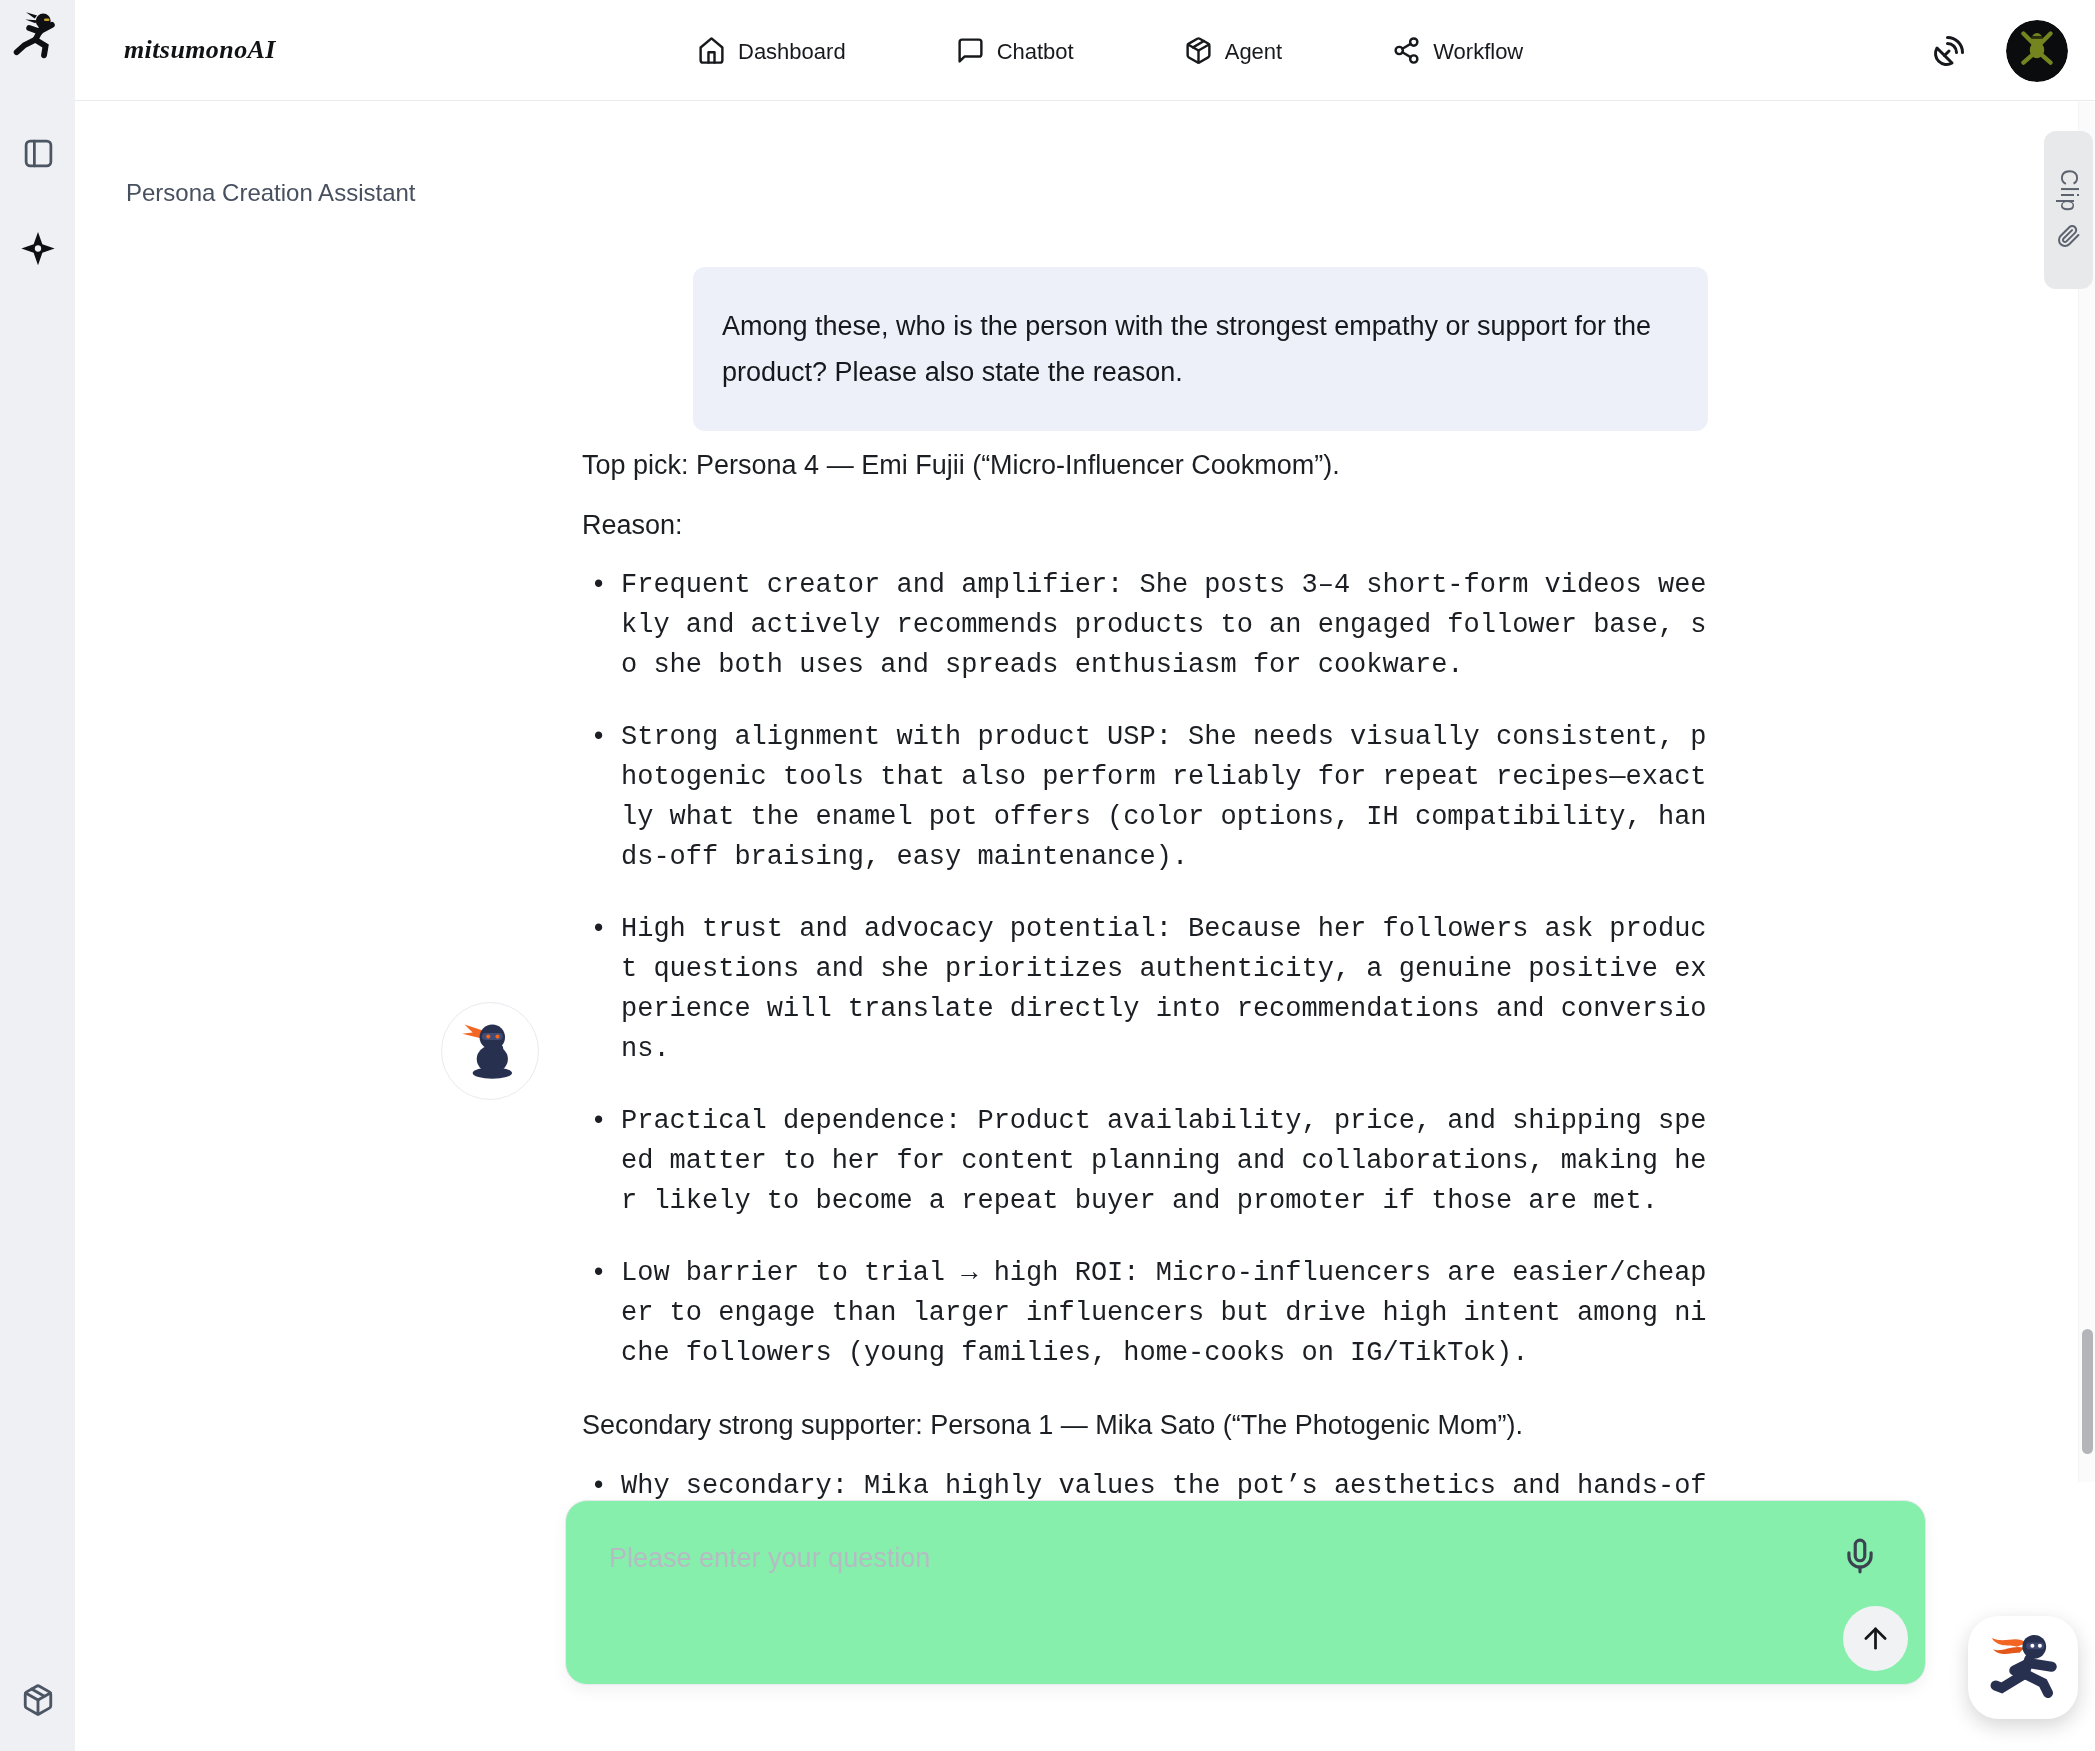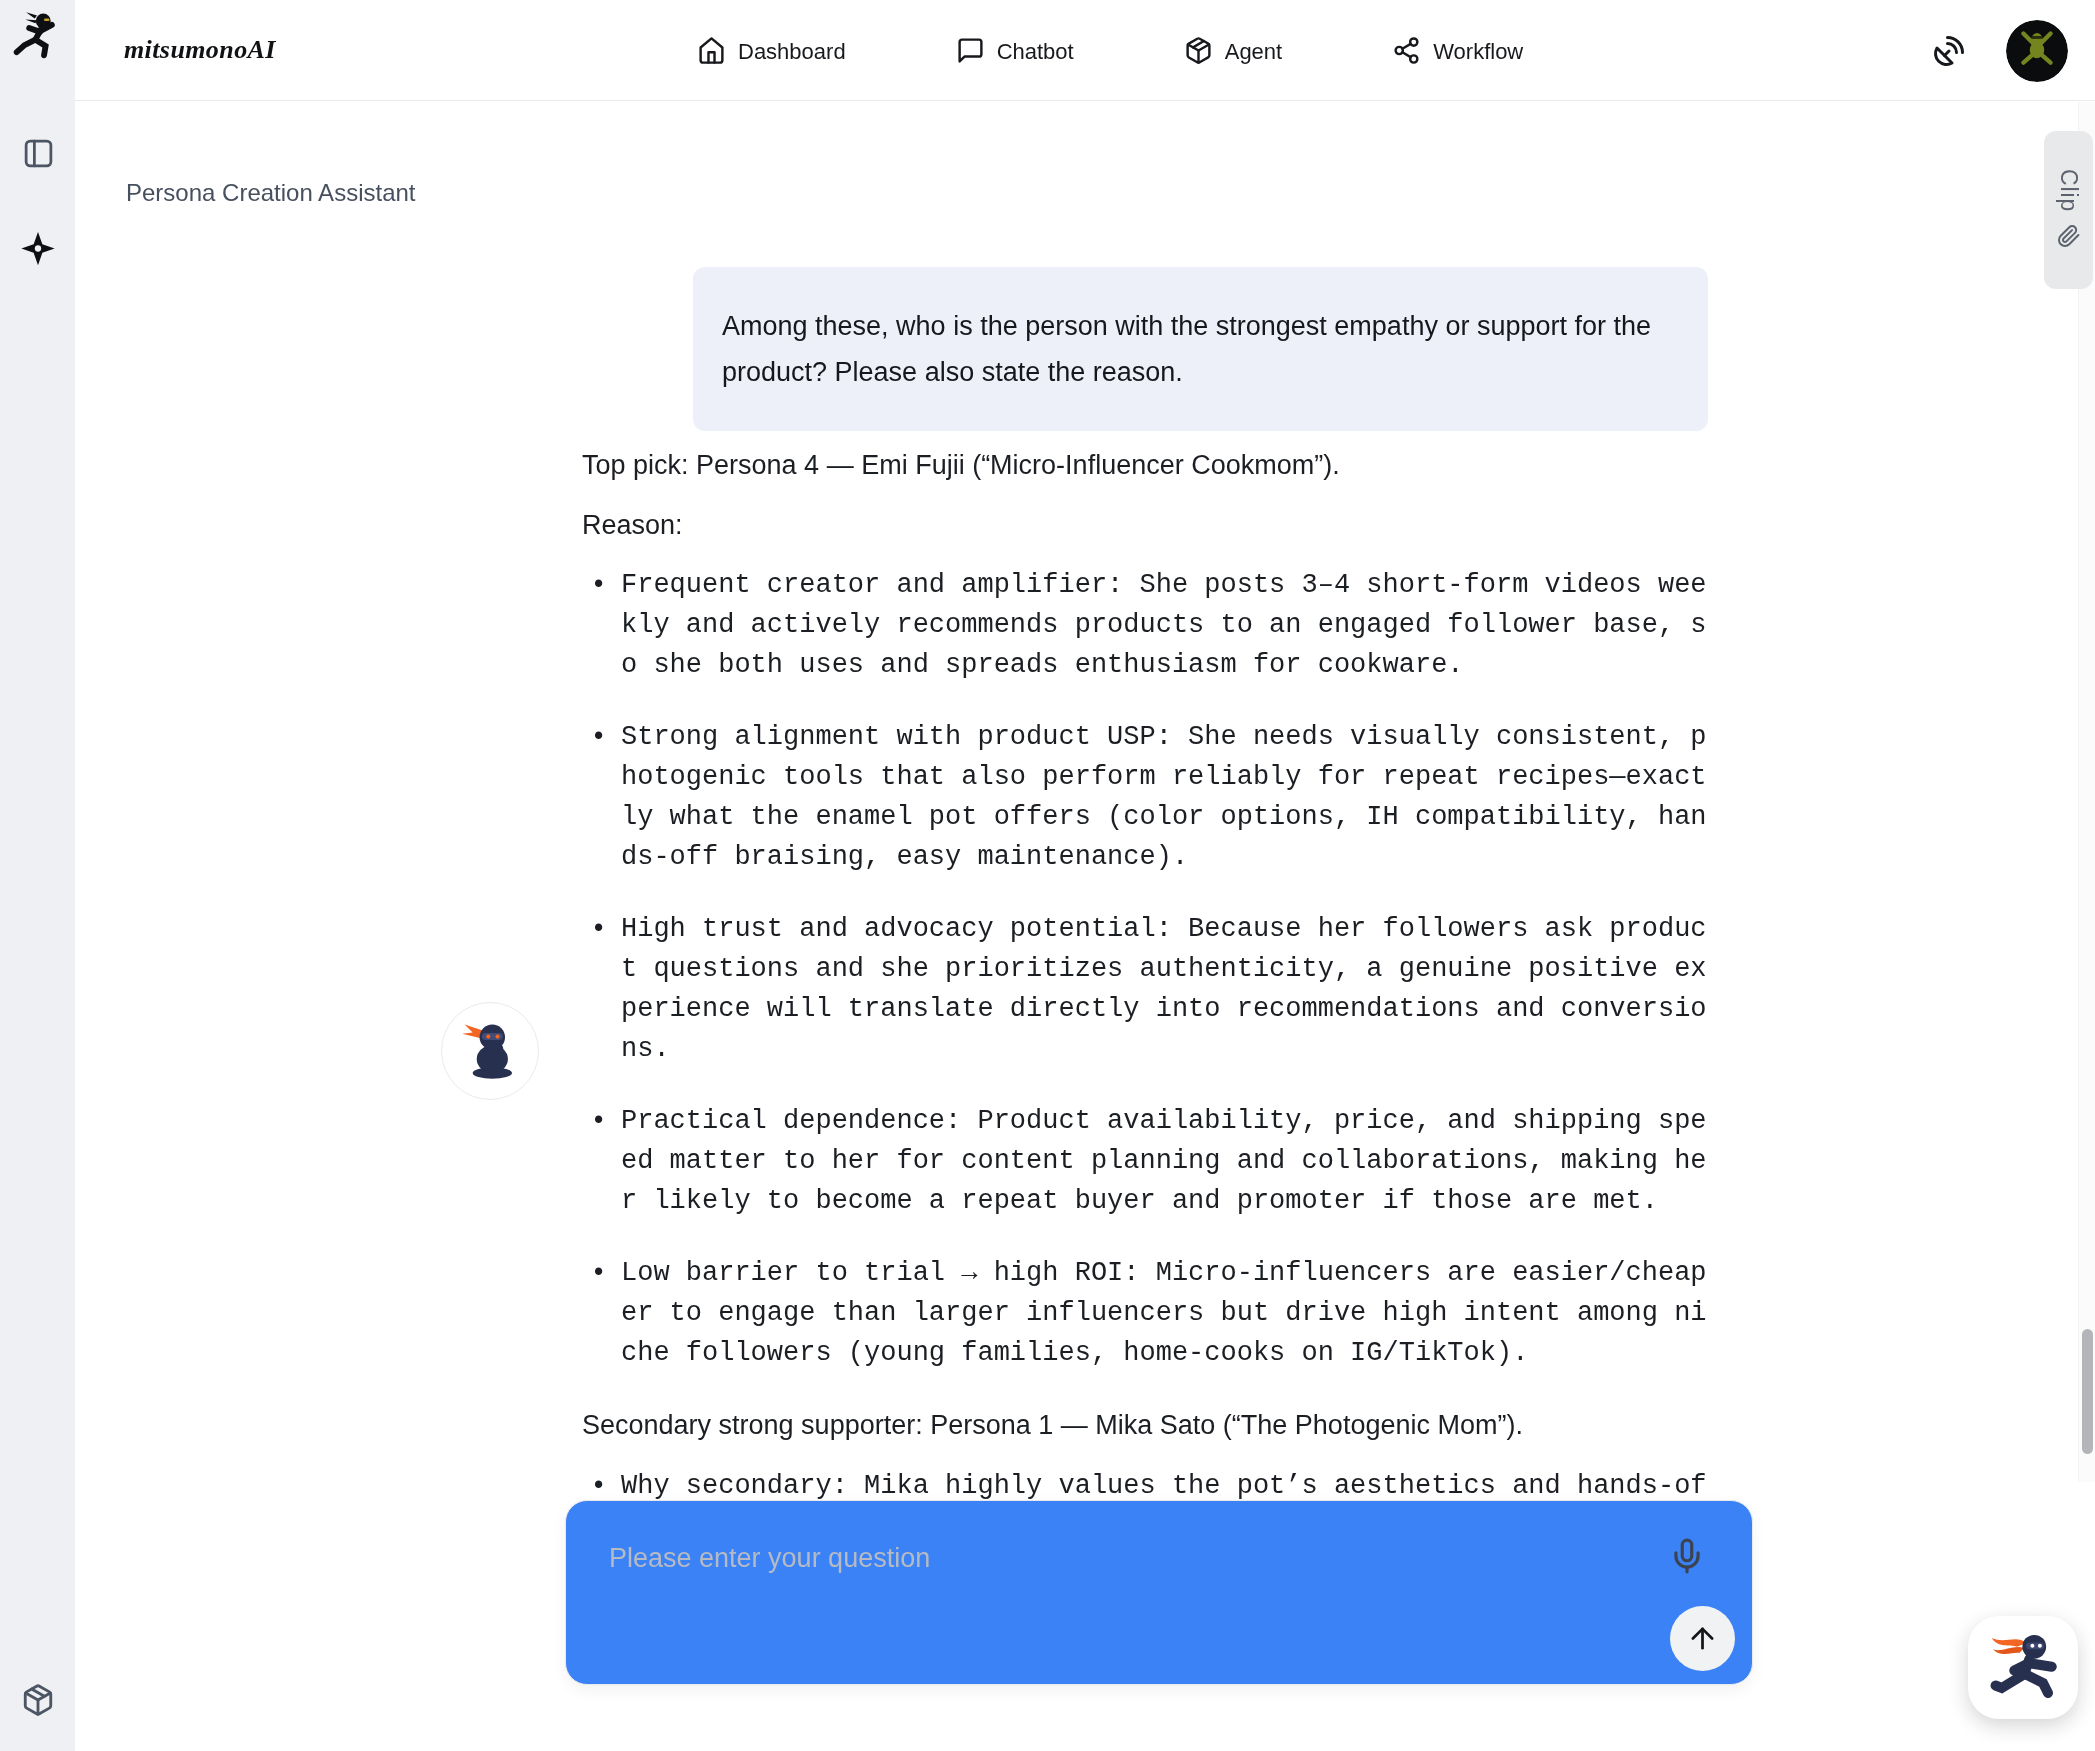--- a/index.html
+++ b/index.html
@@ -34,21 +34,21 @@
   .assistant { position:absolute; left:366px; top:299px; width:1284px; display:flex; align-items:center; }
   .assistant-avatar { flex:0 0 98px; width:98px; height:98px; border-radius:50%; background:#fff; border:1.7px solid #e7eaee; display:flex; align-items:center; justify-content:center; }
   .assistant-body { margin-left:43px; width:1134px; font-size:27px; line-height:40px; color:#1b1e23; word-break:break-all; }
   .assistant-body p { margin-bottom:19.7px; }
   .assistant-body p.spaced { margin-top:29px; }
   ul.bullets { list-style:none; margin:20.5px 0 0 0; }
   ul.bullets li { position:relative; padding-left:39px; margin-bottom:32px;font-family:Liberation Mono, monospace; }
   ul.bullets li::before { content:"•"; position:absolute; left:8.6px; top:0; font-size:27px; color:#1b1e23; }
 
   
-  .composer { position:absolute; left:565px; top:1500px; width:1188px; height:185px; background:#3b82f6; border:1.7px solid #e8eaee; border-radius:22px; box-shadow:0 5.1px 15.4px rgba(20,24,32,0.05); z-index:40; }
+  .composer { position:absolute; left:565px; top:1500px; width:1361px; height:185px; background:#86efac; border:1.7px solid #e8eaee; border-radius:22px; box-shadow:0 5.1px 15.4px rgba(20,24,32,0.05); z-index:40; }
   .composer input { position:absolute; left:43px; top:33px; width:967px; height:48px; border:none; outline:none; font-size:27px; font-family:inherit; color:#16181d; background:transparent; }
   .composer input::placeholder { color:#b6bbc3; }
   .mic-btn { position:absolute; right:43px; top:31px; width:45px; height:48px; display:flex; align-items:center; justify-content:center; color:#3c4350; cursor:pointer; background:none; border:none; }
   .send-btn { position:absolute; right:17px; bottom:13px; width:65px; height:65px; border-radius:50%; background:#f1f2f4; border:none; display:flex; align-items:center; justify-content:center; color:#14161a; cursor:pointer; }
 
   .disclaimer { position:absolute; left:565px; top:1705px; width:1144px; text-align:center; font-size:20.5px; color:#a5aab2; z-index:40; }
 
   
   .clip-tab { position:absolute; right:2.6px; top:131px; width:49px; height:158px; background:#e8e9eb; border-radius:12px; display:flex; flex-direction:column; align-items:center; justify-content:center; gap:12px; color:#5c636e; cursor:pointer; z-index:35; }
   .clip-label { writing-mode:vertical-rl; font-size:23px; letter-spacing:0.9px; }

